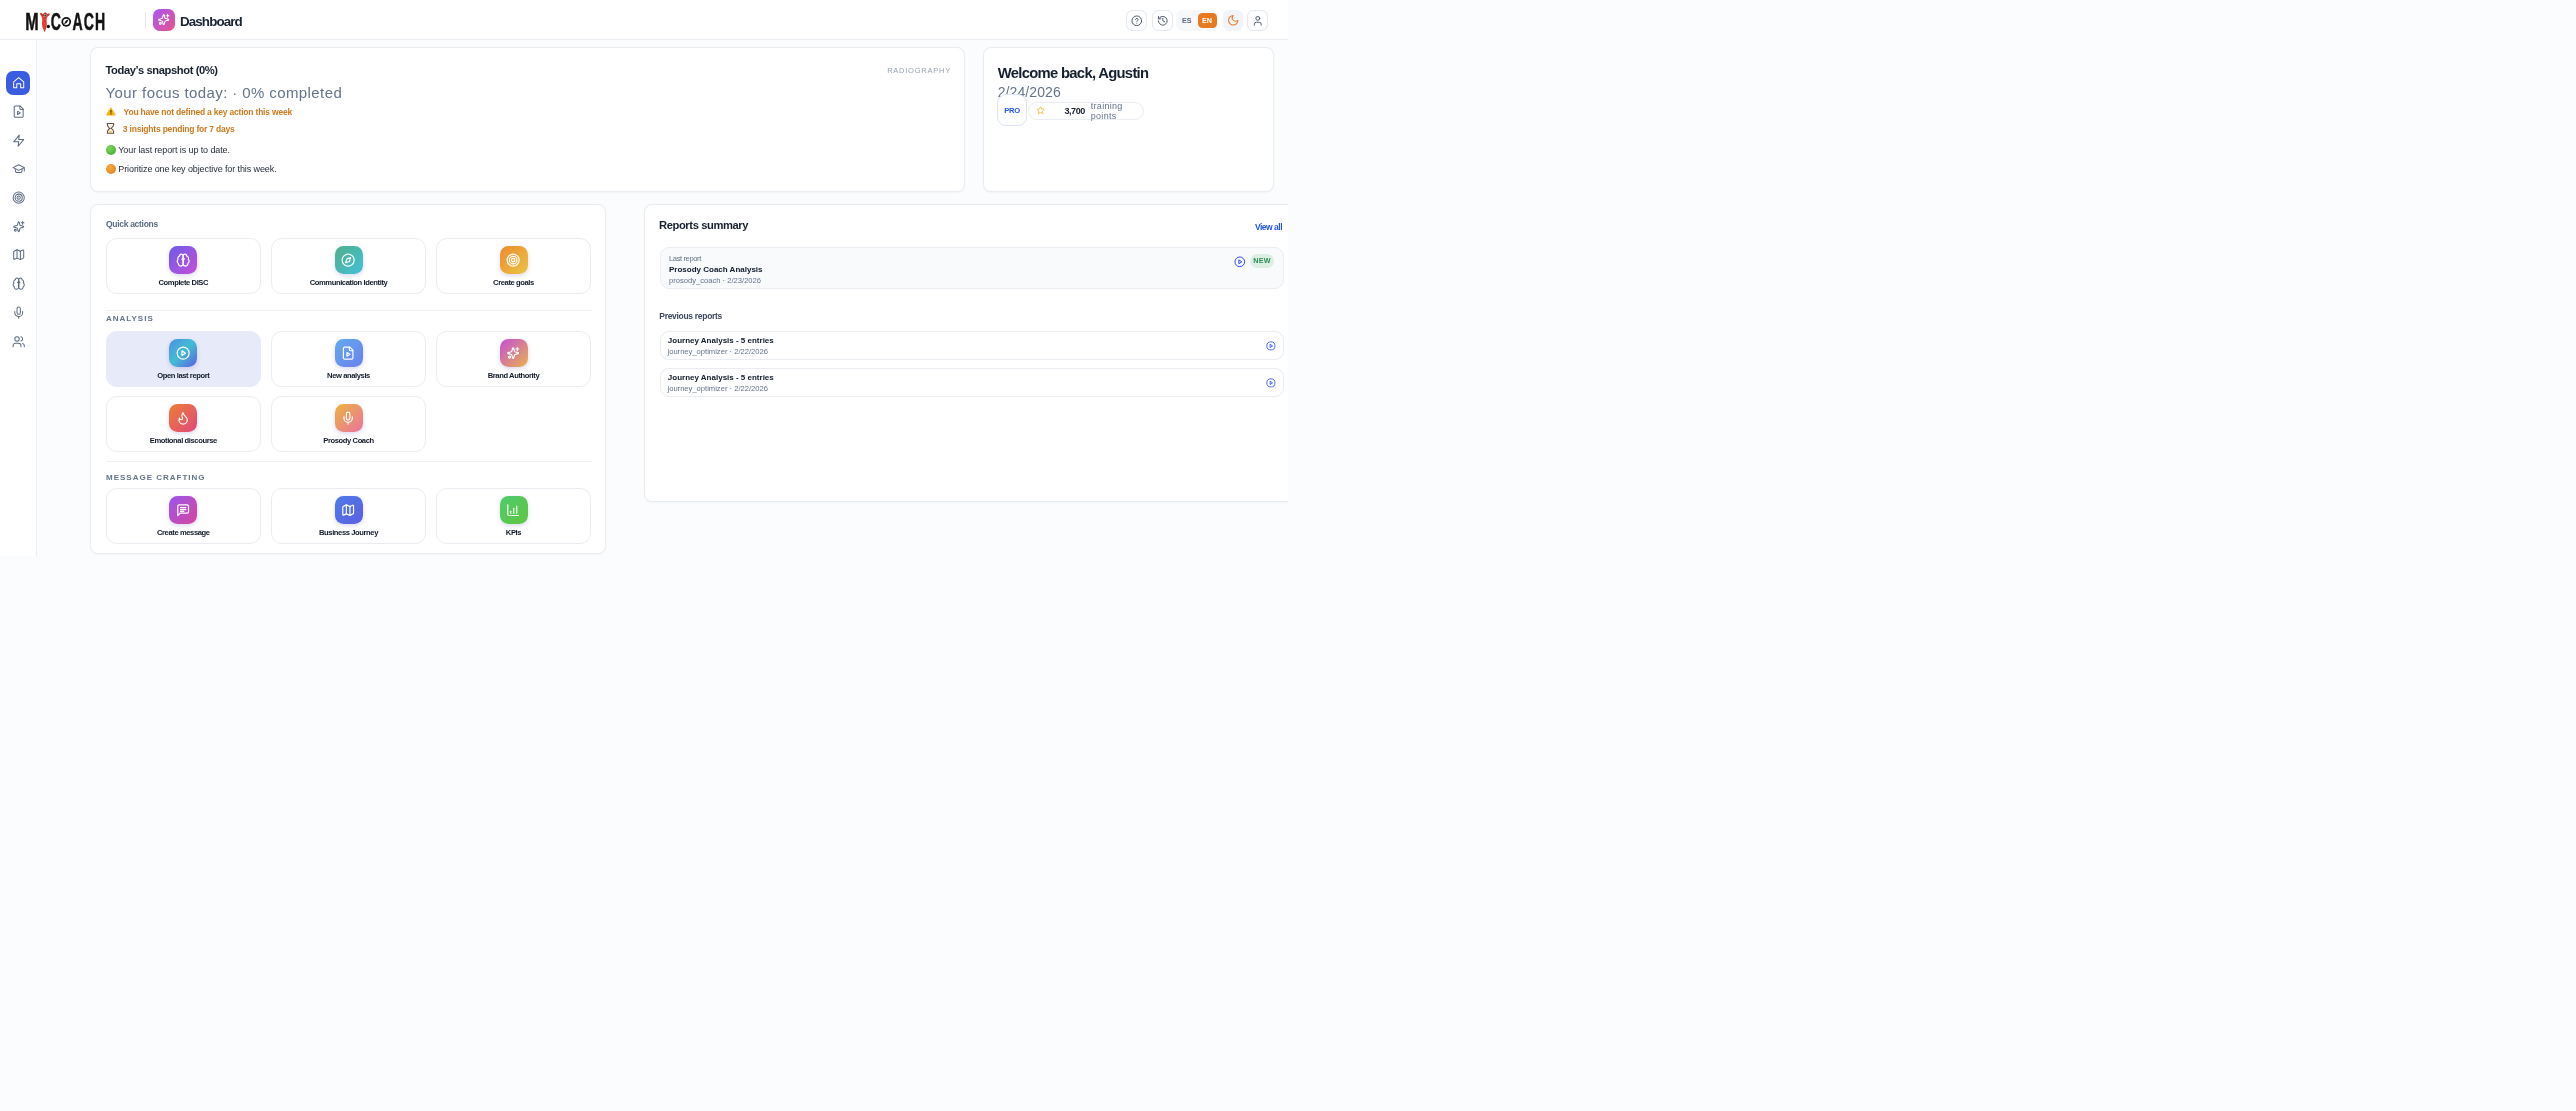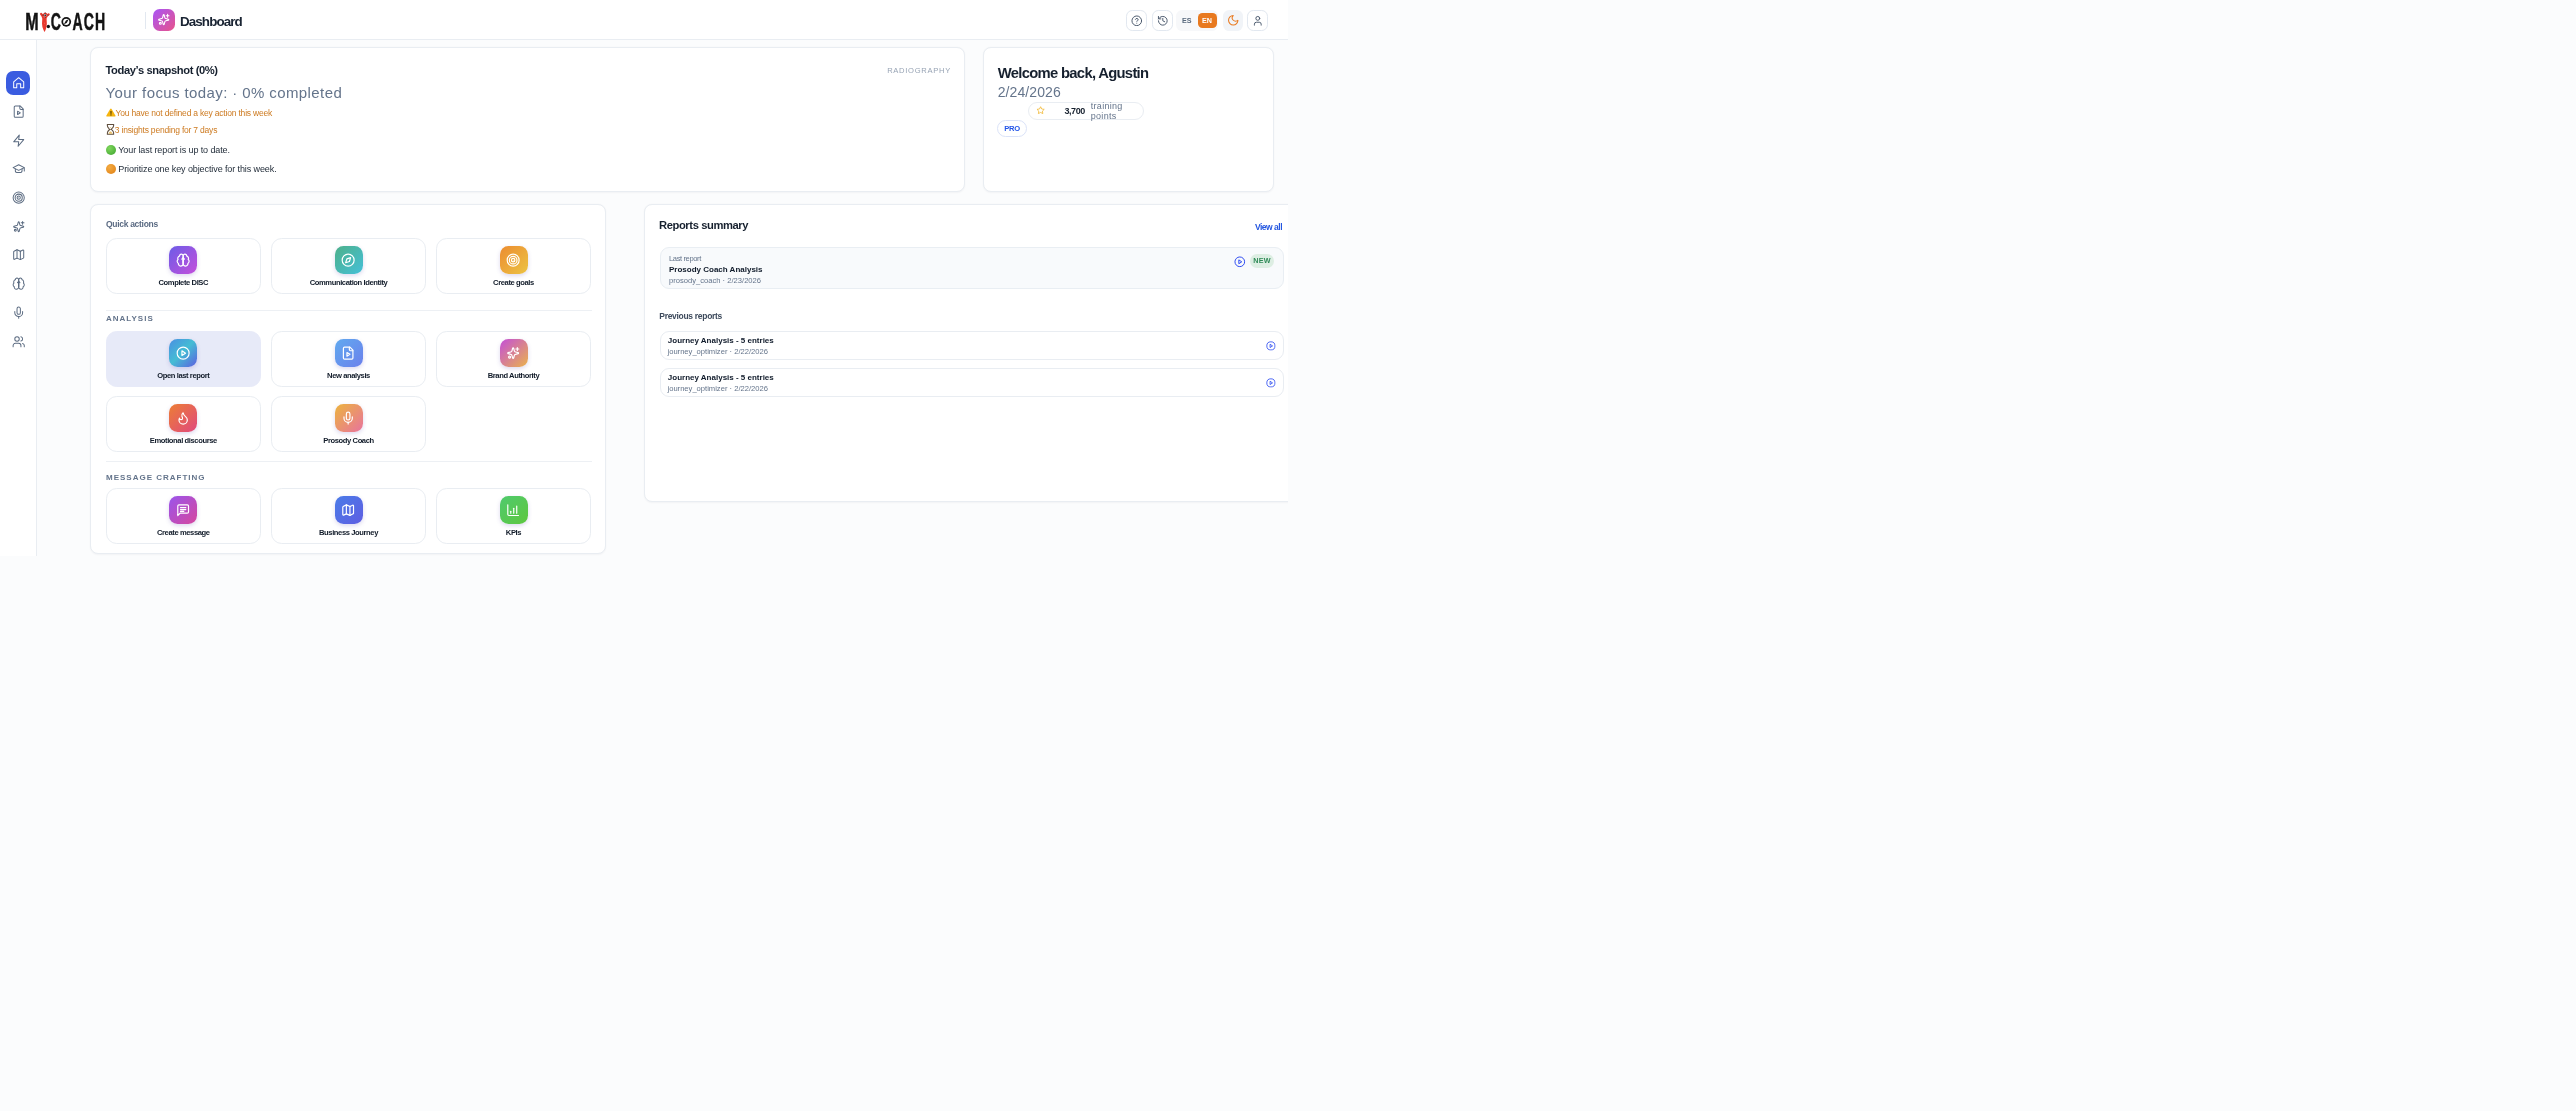--- a/index.html
+++ b/index.html
@@ -18,27 +18,27 @@
 #langs .en{width:19px;height:15px;background:#e8791f;border-radius:4.5px;color:#fff;font-size:7.2px;font-weight:bold;display:flex;align-items:center;justify-content:center;margin-right:0.9px}
 #moon{position:absolute;top:10.3px;left:1223px;width:19.7px;height:20.6px;background:#f1f4f8;border-radius:6.3px;display:flex;align-items:center;justify-content:center;color:#e8791f}
 
 #side{position:absolute;left:0;top:40px;width:37px;height:516px;background:#fff;border-right:0.9px solid #e9edf2}
 .sbtn{position:absolute;left:6.3px;width:24px;height:24px;border-radius:7.2px;display:flex;align-items:center;justify-content:center;color:#5b6b81}
 .sbtn.act{background:#3a5ce0;color:#fff}
 
 .card{position:absolute;background:#fff;border:0.9px solid #e9edf2;border-radius:8px;box-shadow:0 0.9px 1.8px rgba(15,23,42,.04)}
 
 #snap{left:90px;top:47px;width:875px;height:145px}
-.wline{position:absolute;left:14.8px;height:11.6px;font-size:8.5px;font-weight:normal;color:#cd7a20;letter-spacing:-0.2px;display:flex;align-items:flex-end;gap:0}
+.wline{position:absolute;left:14.8px;height:11.6px;font-size:8.5px;font-weight:bold;color:#cd7a20;letter-spacing:-0.2px;display:flex;align-items:center;gap:8px}
 .sline{position:absolute;left:14.8px;height:11.6px;font-size:9px;color:#1e2936;letter-spacing:-0.1px;display:flex;align-items:center;gap:2.2px}
 .dotg{width:10.3px;height:10.3px;border-radius:50%;background:radial-gradient(circle at 35% 32%,#7fd65c,#3da32e);flex:none}
 .doto{width:10.3px;height:10.3px;border-radius:50%;background:radial-gradient(circle at 35% 32%,#f3ab42,#e07f12);flex:none}
 
 #welc{left:983px;top:47px;width:291px;height:145px}
-#welc .pro{position:absolute;left:13.4px;top:72px;width:29.5px;height:17px;border:0.9px solid #dbe3f8;border-radius:9px;display:flex;align-items:center;justify-content:center;font-size:7.6px;font-weight:bold;color:#2456e8;letter-spacing:-0.2px;background:#fff}
+#welc .pro{position:absolute;left:13.4px;top:46px;width:29.5px;height:32px;border:0.9px solid #dbe3f8;border-radius:9px;display:flex;align-items:center;justify-content:center;font-size:7.6px;font-weight:bold;color:#2456e8;letter-spacing:-0.2px;background:#fff}
 #welc .pts{position:absolute;left:44px;top:54px;width:116px;height:17.5px;border:0.9px solid #e9edf2;border-radius:9px;display:flex;align-items:center;background:#fff}
 #welc .pts b{font-size:9px;color:#16202e;letter-spacing:-0.4px;margin-left:19px}
 #welc .pts span{font-size:9px;color:#64748b;letter-spacing:0.3px;margin-left:5.8px}
 
 #quick{left:90px;top:204px;width:516px;height:350px}
 .seclab{position:absolute;left:15px;font-size:8px;font-weight:bold;color:#64748b;letter-spacing:1px;line-height:1}
 .qdiv{position:absolute;left:14.8px;width:486px;height:0.9px;background:#edf0f4}
 .qcard{position:absolute;width:155px;height:56px;background:#fff;border:0.9px solid #e9edf2;border-radius:10.7px;text-align:center}
 .qcard.sel{background:#e7eaf8;border-color:#e7eaf8}
 .qcard .tile{margin:7.2px auto 0;width:28px;height:28px;border-radius:8.5px;display:flex;align-items:center;justify-content:center;box-shadow:0 1.8px 4.5px rgba(100,80,180,.22)}

